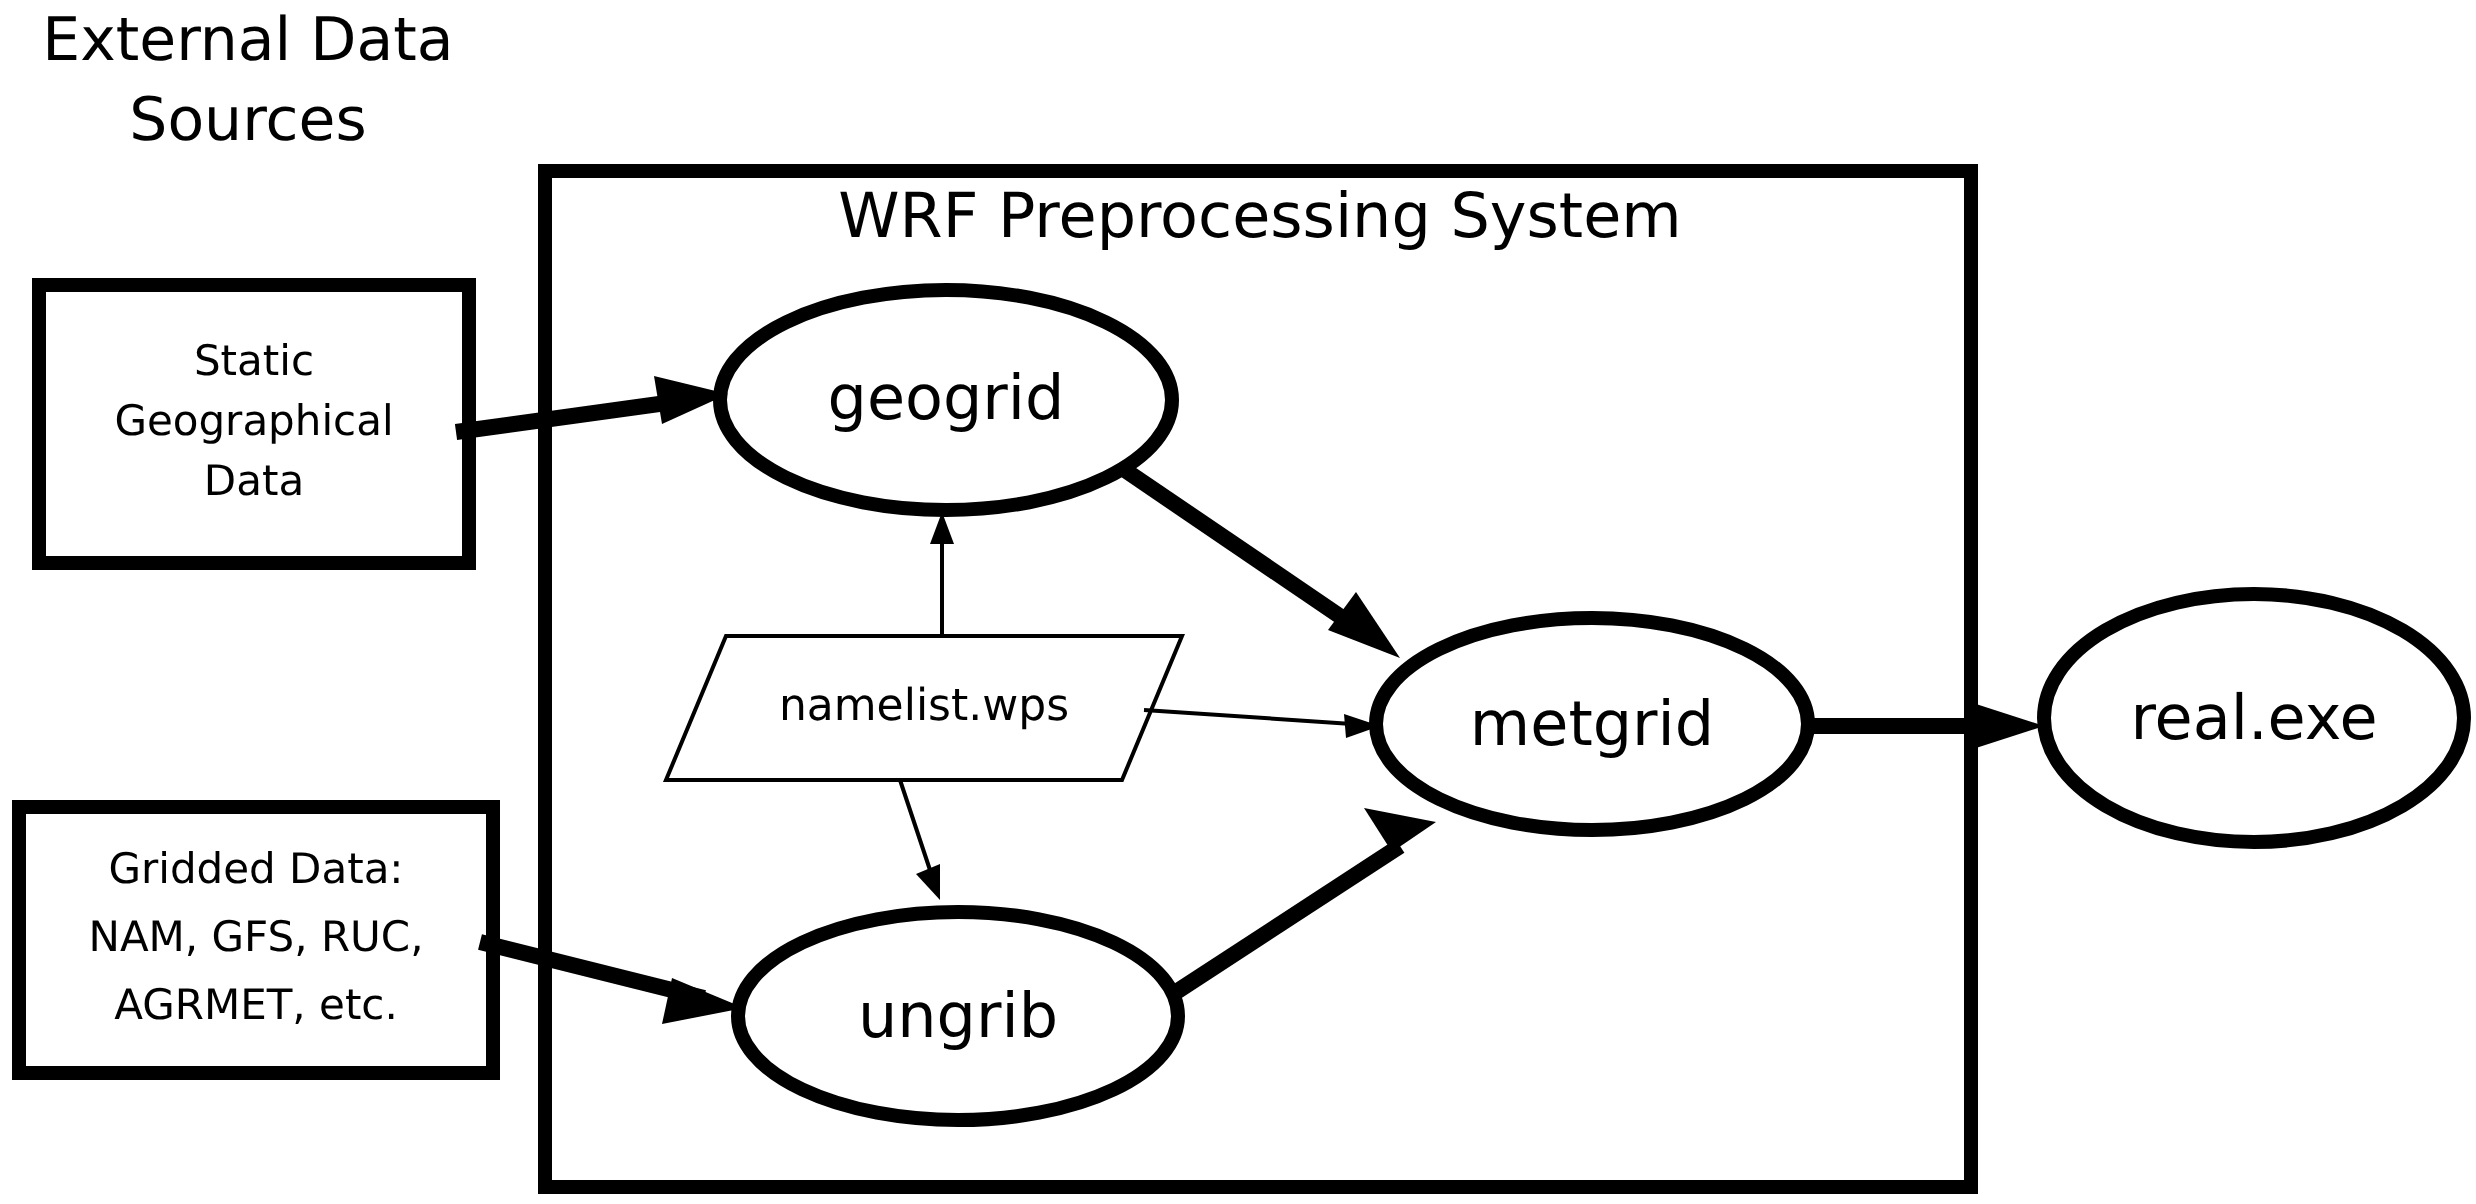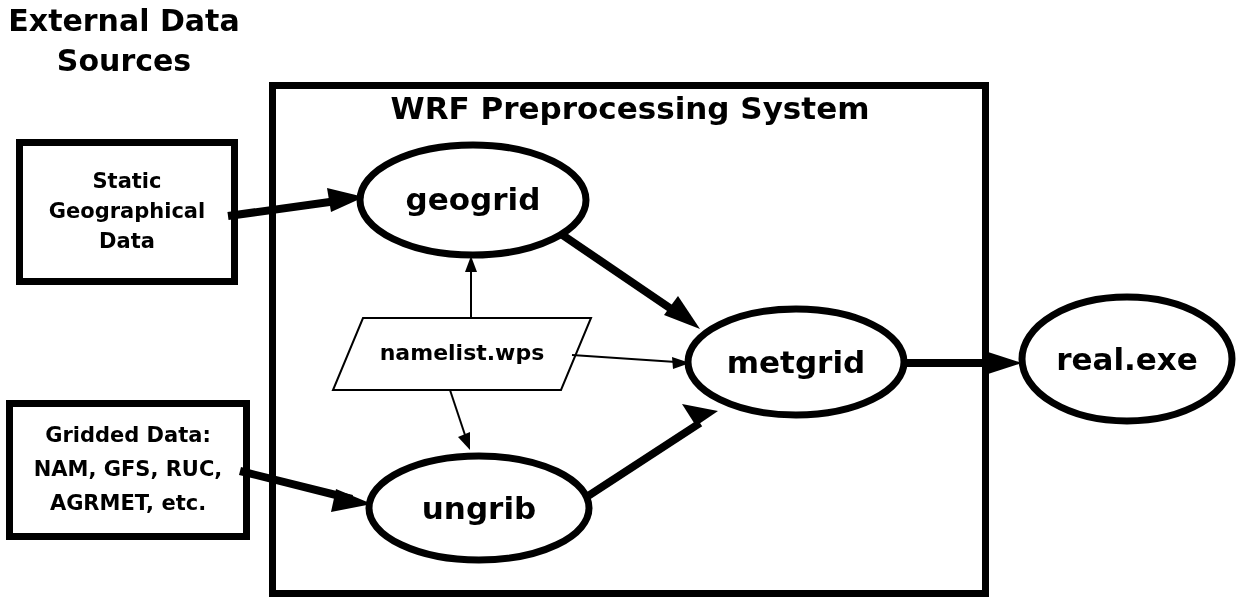--- a/index.html
+++ b/index.html
@@ -10,21 +10,20 @@
   body {
     width: 1238px;
     height: 602px;
     font-family: "DejaVu Sans", sans-serif;
     overflow: hidden;
   }
   #diagram-root {
     position: relative;
     width: 1238px;
     height: 466px;
-    font-weight: bold;
   }
   svg#diagram {
     display: block;
     width: 1238px;
     height: 602px;
   }
   .shape-thick {
     fill: #ffffff;
     stroke: #000000;
     stroke-width: 7;

